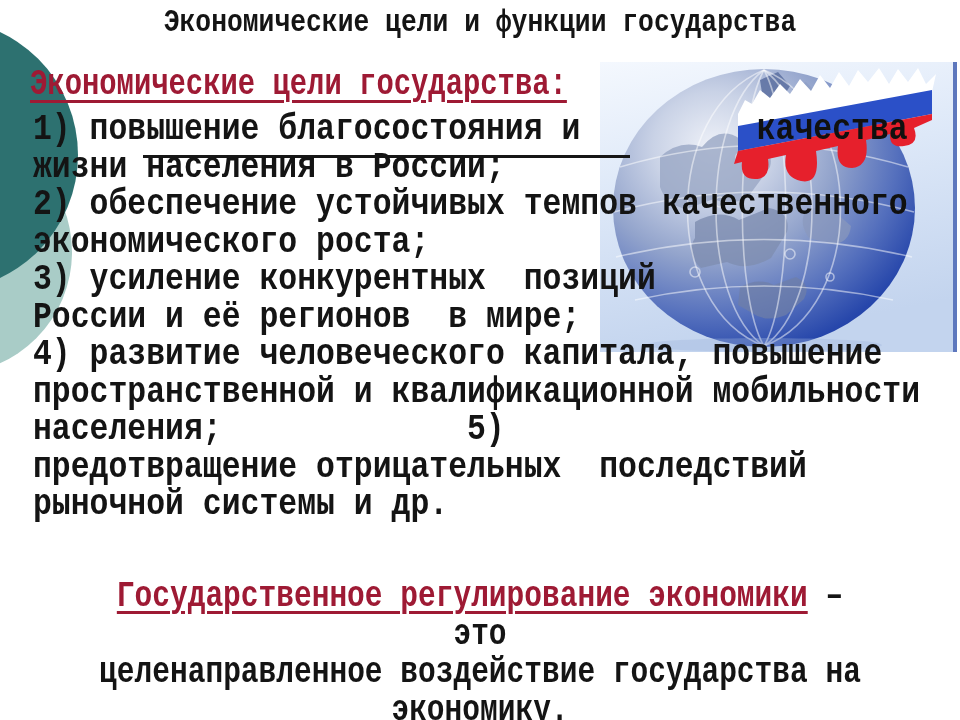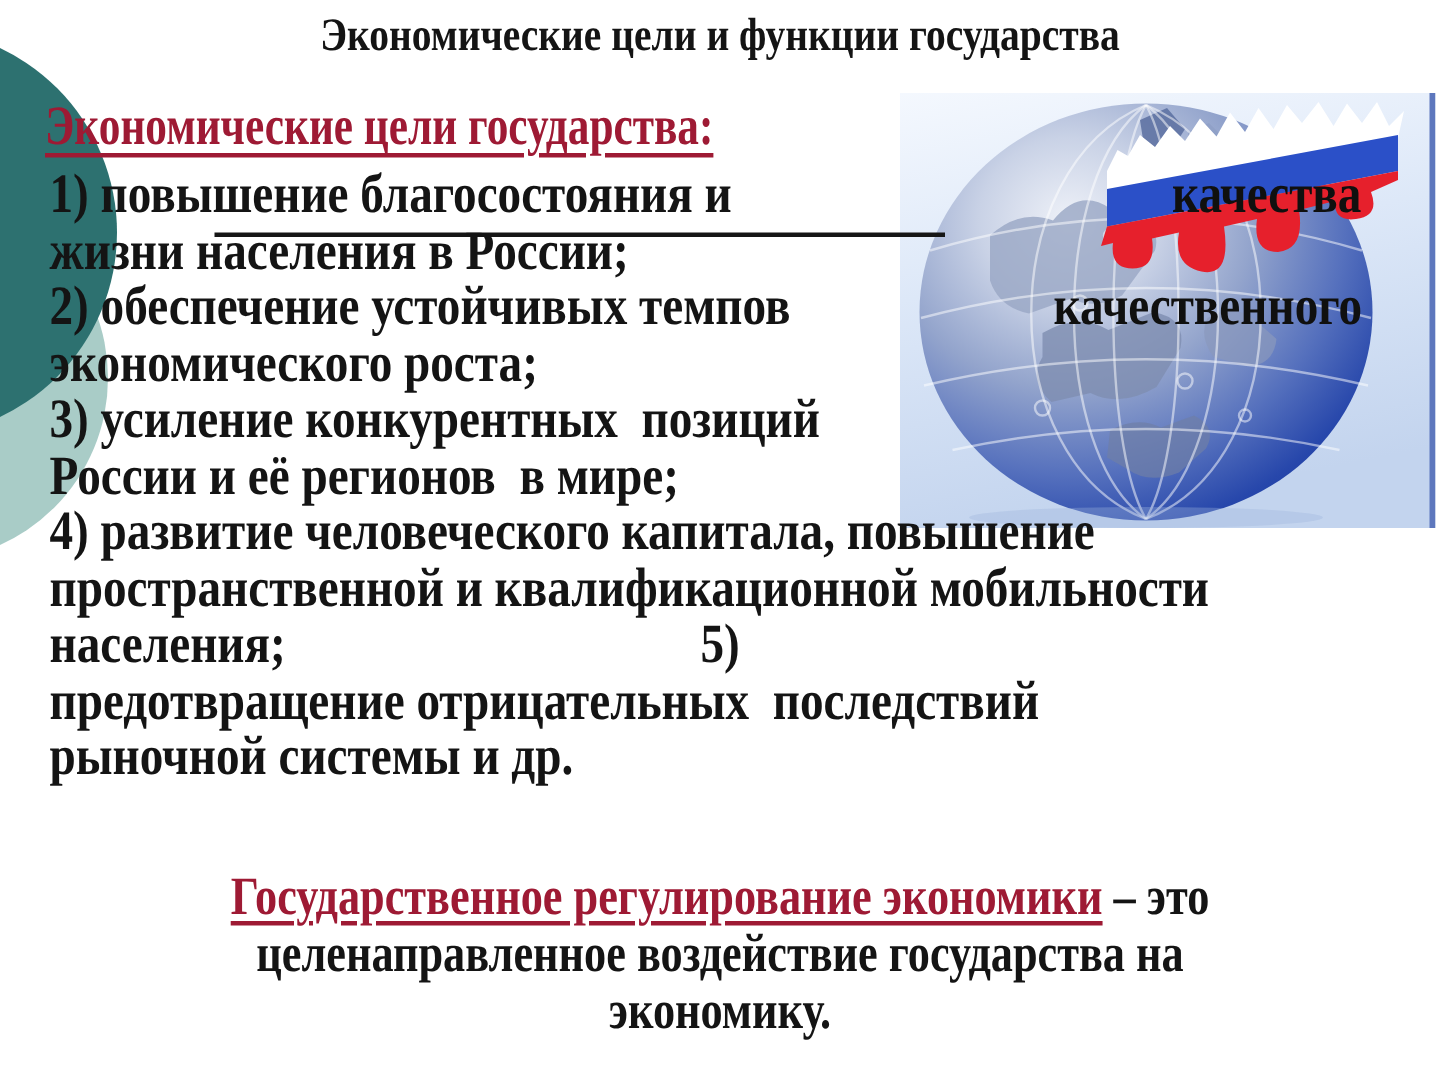--- a/index.html
+++ b/index.html
@@ -1,19 +1,19 @@
 <!DOCTYPE html>
 <html><head>
 <meta charset="utf-8">
 <style>
   html,body { margin:0; padding:0; background:#888; }
   .slide {
     position:relative; width:960px; height:720px; margin:0 auto;
     background:#ffffff; overflow:hidden;
-    font-family:Liberation Serif, serif;
+    font-family:Liberation Mono, monospace;
     color:#141414;
   }
   
   .circle-light {
     position:absolute; left:-172px; top:130px; width:244px; height:244px;
     border-radius:50%; background:#a9ccc7; z-index:1;
   }
   .circle-dark {
     position:absolute; left:-194px; top:19px; width:272px; height:272px;
     border-radius:50%; background:#2d7170; z-index:2;

